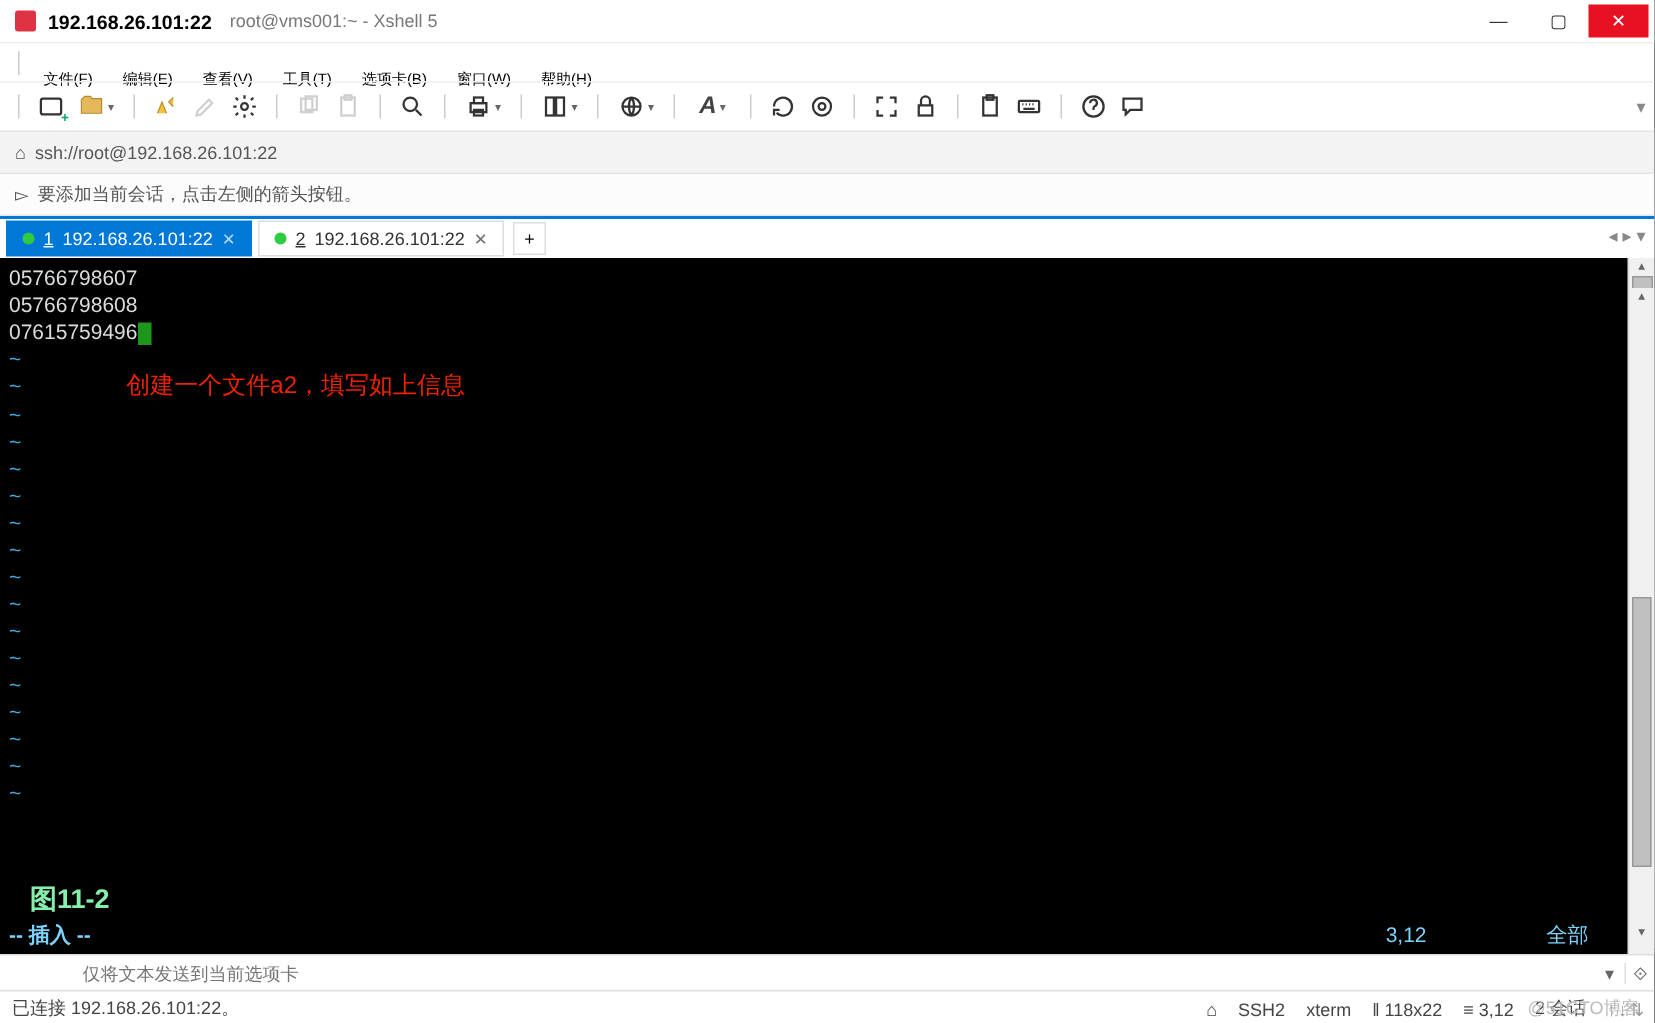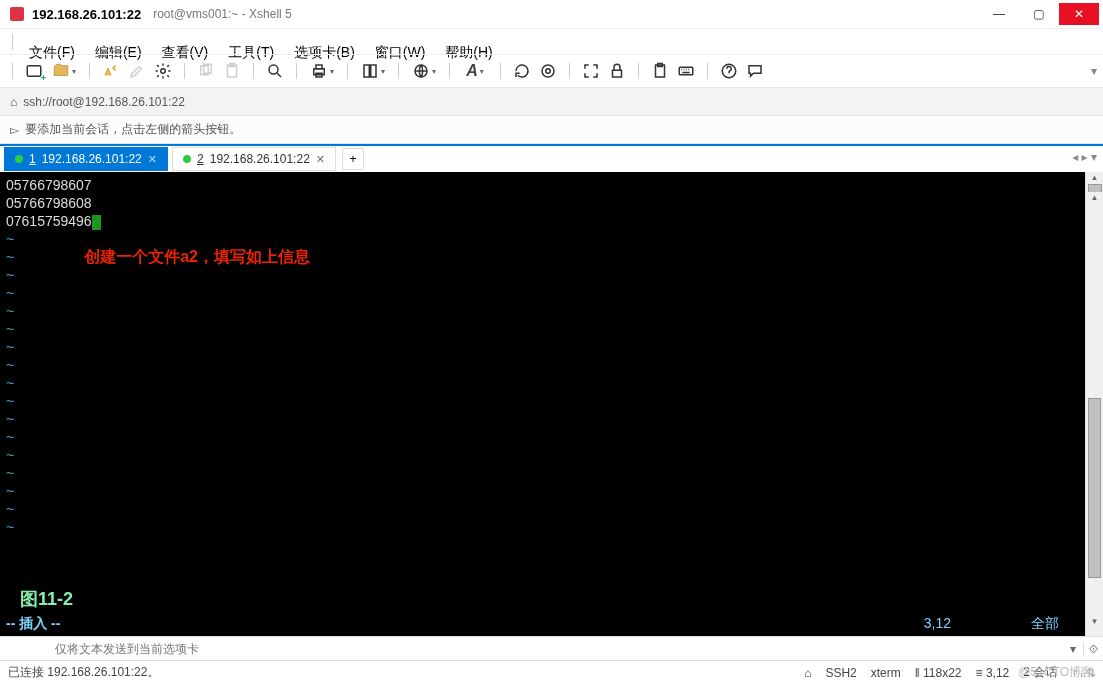--- a/index.html
+++ b/index.html
@@ -8,21 +8,21 @@
     .titlebar { height: 28px; background: #fff; display: flex; align-items: center; padding: 0 4px 0 10px; }
     .titlebar .app-icon { width: 14px; height: 14px; background: #d34; border-radius: 2px; margin-right: 8px; }
     .titlebar .host { font-weight: bold; font-size: 13px; }
     .titlebar .sub { color: #777; font-size: 12px; margin-left: 12px; }
     .titlebar .spacer { flex: 1; }
     .win-btn { width: 40px; height: 22px; display: flex; align-items: center; justify-content: center; color: #333; font-size: 12px; cursor: default; }
     .win-close { background: #e81123; color: #fff; }
 
     .menubar { height: 26px; display: flex; align-items: center; padding: 0 6px; border-top: 1px solid #eee; }
     .menubar .vdiv { width: 1px; height: 16px; background: #ccc; margin: 0 6px; }
-    .menubar span.menu { padding: 3px 10px; font-size: 14px; margin-top: 22px; }
+    .menubar span.menu { padding: 3px 10px; font-size: 10px; margin-top: 22px; }
 
     .toolbar { height: 34px; display: flex; align-items: center; padding: 0 6px; gap: 4px; border-top: 1px solid #eee; border-bottom: 1px solid #e5e5e5; position: relative; }
     .toolbar .vdiv { width: 1px; height: 16px; background: #ccc; margin: 0 6px; }
     .tb { width: 22px; height: 22px; display: flex; align-items: center; justify-content: center; color: #444; }
     .tb svg { width: 18px; height: 18px; }
     .tb.dd::after { content: "▾"; font-size: 8px; color: #666; margin-left: 2px; }
     .tb.dd { width: 30px; }
     .tb-plus { position:relative; }
     .tb-plus::after { content:"+"; position:absolute; right:-1px; bottom:-1px; font-size:9px; color:#0a6; font-weight:bold; }
 
@@ -39,21 +39,21 @@
     .tab .num { text-decoration: underline; }
     .tab .close { font-size: 11px; opacity: 0.7; }
     .tab.inactive { background: #fff; color: #333; border-color: #ddd; margin-left: 4px; }
     .addtab { width: 22px; height: 22px; display:flex; align-items:center; justify-content:center; border:1px solid #ddd; margin-left:6px; }
     .tabstrip .right { position:absolute; right:6px; top:4px; color:#888; font-size:12px; }
 
     .term-wrap { height: 464px; display:flex; }
     .term { flex:1; background: #000; color: #dcdcdc; font-family: Consolas, "Courier New", monospace; font-size: 14px; padding: 4px 6px; position: relative; line-height: 18px; }
     .term .tilde { color: #4ad; }
     .term .cursor { display:inline-block; width:9px; height:15px; background:#1c971c; vertical-align: middle; }
-    .term .anno { color: #e20; font-weight: bold; font-size: 16px; margin-left: 70px; margin-top: 8px; margin-bottom: 8px; }
+    .term .anno { color: #e20; font-weight: normal; font-size: 16px; margin-left: 70px; margin-top: 8px; margin-bottom: 8px; }
     .term .fig { color:#86efac; font-weight:bold; font-size:18px; position:absolute; left:20px; bottom:28px; }
     .term .status { color:#7dd3fc; position:absolute; left:6px; bottom:4px; width: calc(100% - 12px); display:flex; }
     .term .status .mode { font-weight:bold; }
     .term .status .pos { margin-left:auto; }
     .term .status .scope { margin-left:80px; margin-right: 20px;}
     .term-scroll { width:18px; background:#f0f0f0; display:flex; flex-direction:column; align-items:center; justify-content:flex-start; border-left:1px solid #ddd; }
     .term-scroll .handle { width:14px; height:22px; background:#c0c0c0; border:1px solid #999; margin-top:2px; }
 
     .inputbar { height: 24px; display:flex; align-items:center; border-top:1px solid #ddd;padding-left:47px; }
     .inputbar input { flex:1; border:none; padding:0 8px; color:#888; font-size:12px; outline:none; }

